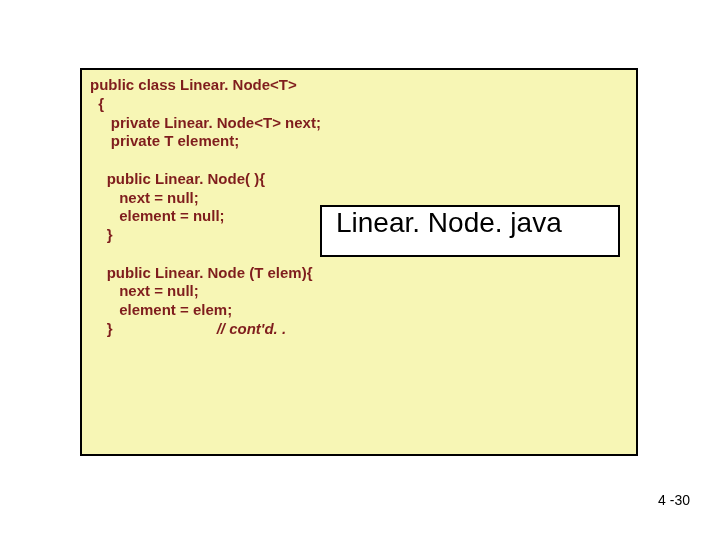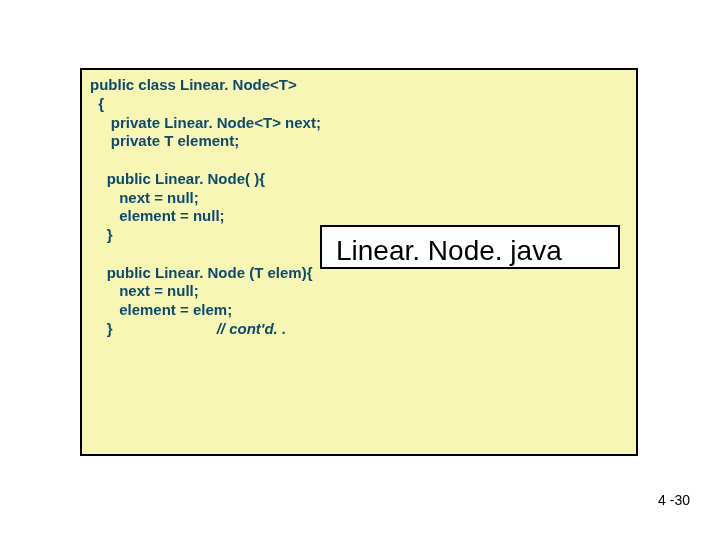--- a/index.html
+++ b/index.html
@@ -17,36 +17,35 @@
     width: 558px;
     height: 388px;
     background: #f7f6b5;
     border: 2px solid #000;
     padding: 6px 8px;
   }
   .code-content {
     font-weight: bold;
     font-size: 15px;
     line-height: 1.25;
-    color: #0c4a6e;
+    color: #7f1d1d;
     white-space: pre;
     font-family: Arial, Helvetica, sans-serif;
   }
   .label-box {
     position: absolute;
     left: 320px;
     top: 205px;
     width: 300px;
-    height: 44px;
+    height: 52px;
     background: #ffffff;
     border: 2px solid #000;
     display: flex;
-    align-items: flex-end;
+    align-items: flex-start;
     padding-left: 14px;
-    margin-top: 20px;
   }
   .label-text {
     font-size: 28px;
     font-family: Arial, Helvetica, sans-serif;
     color: #000;
   }
   .footer {
     position: absolute;
     right: 30px;
     bottom: 32px;

